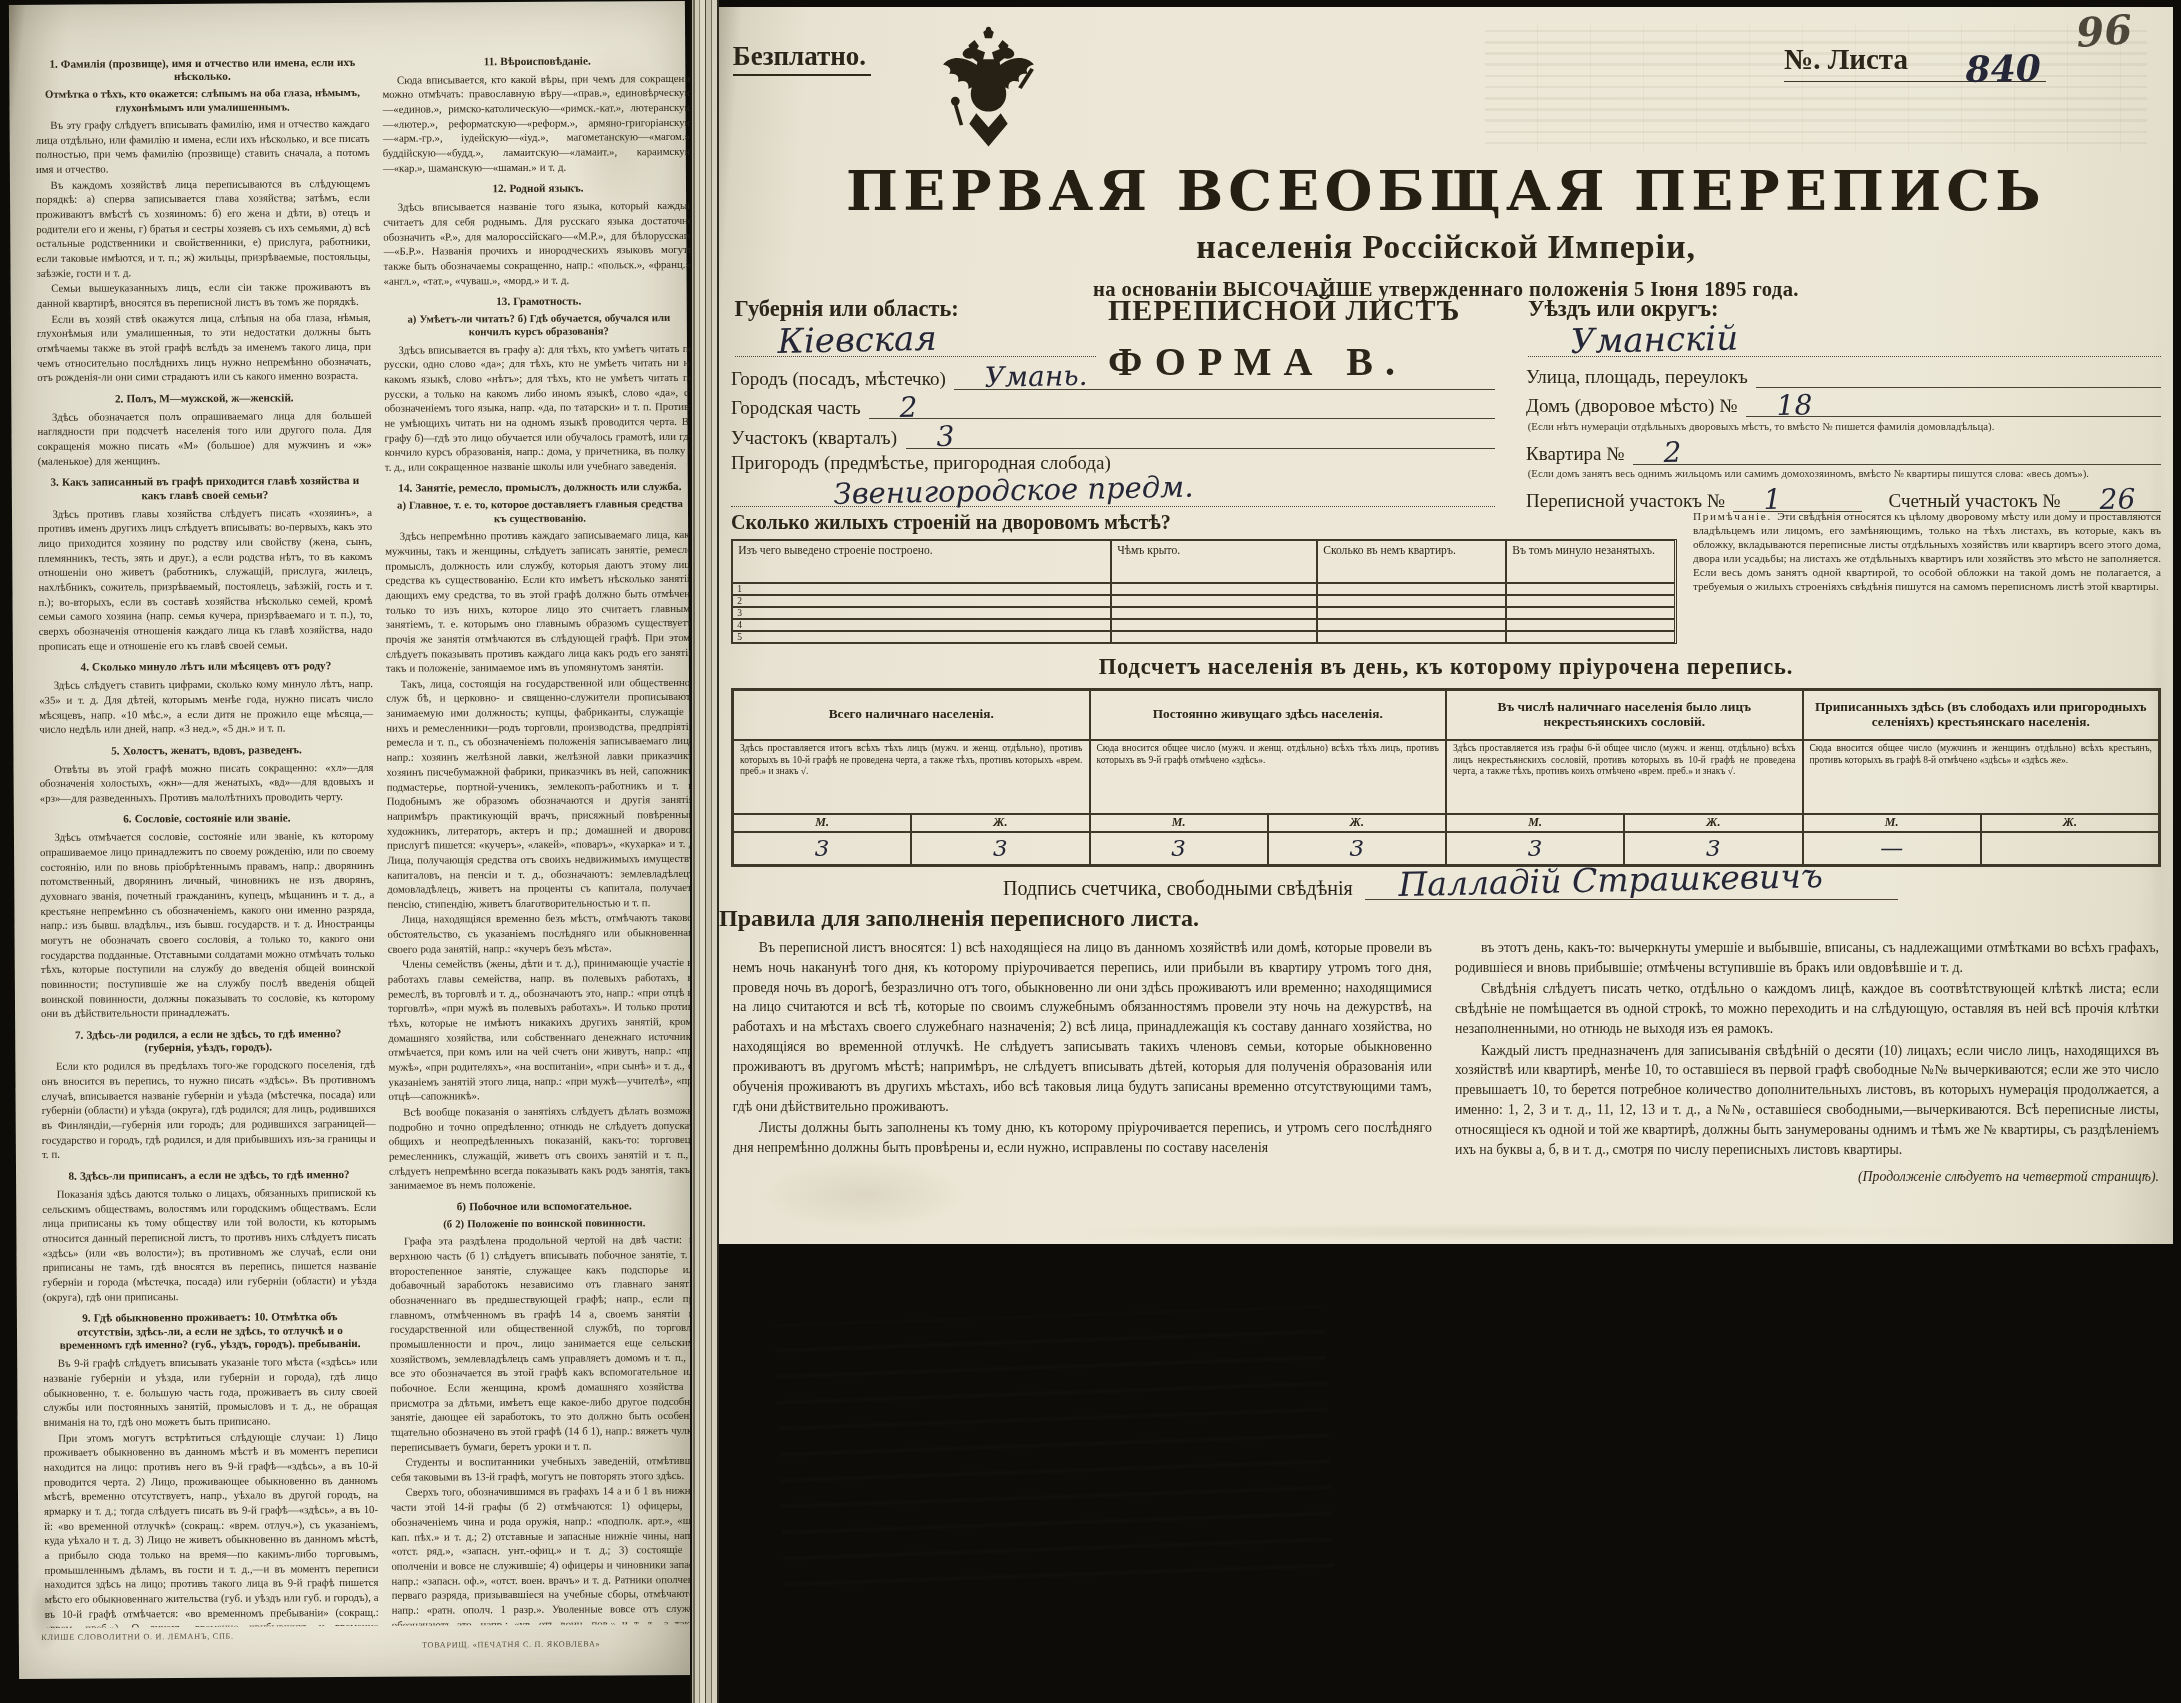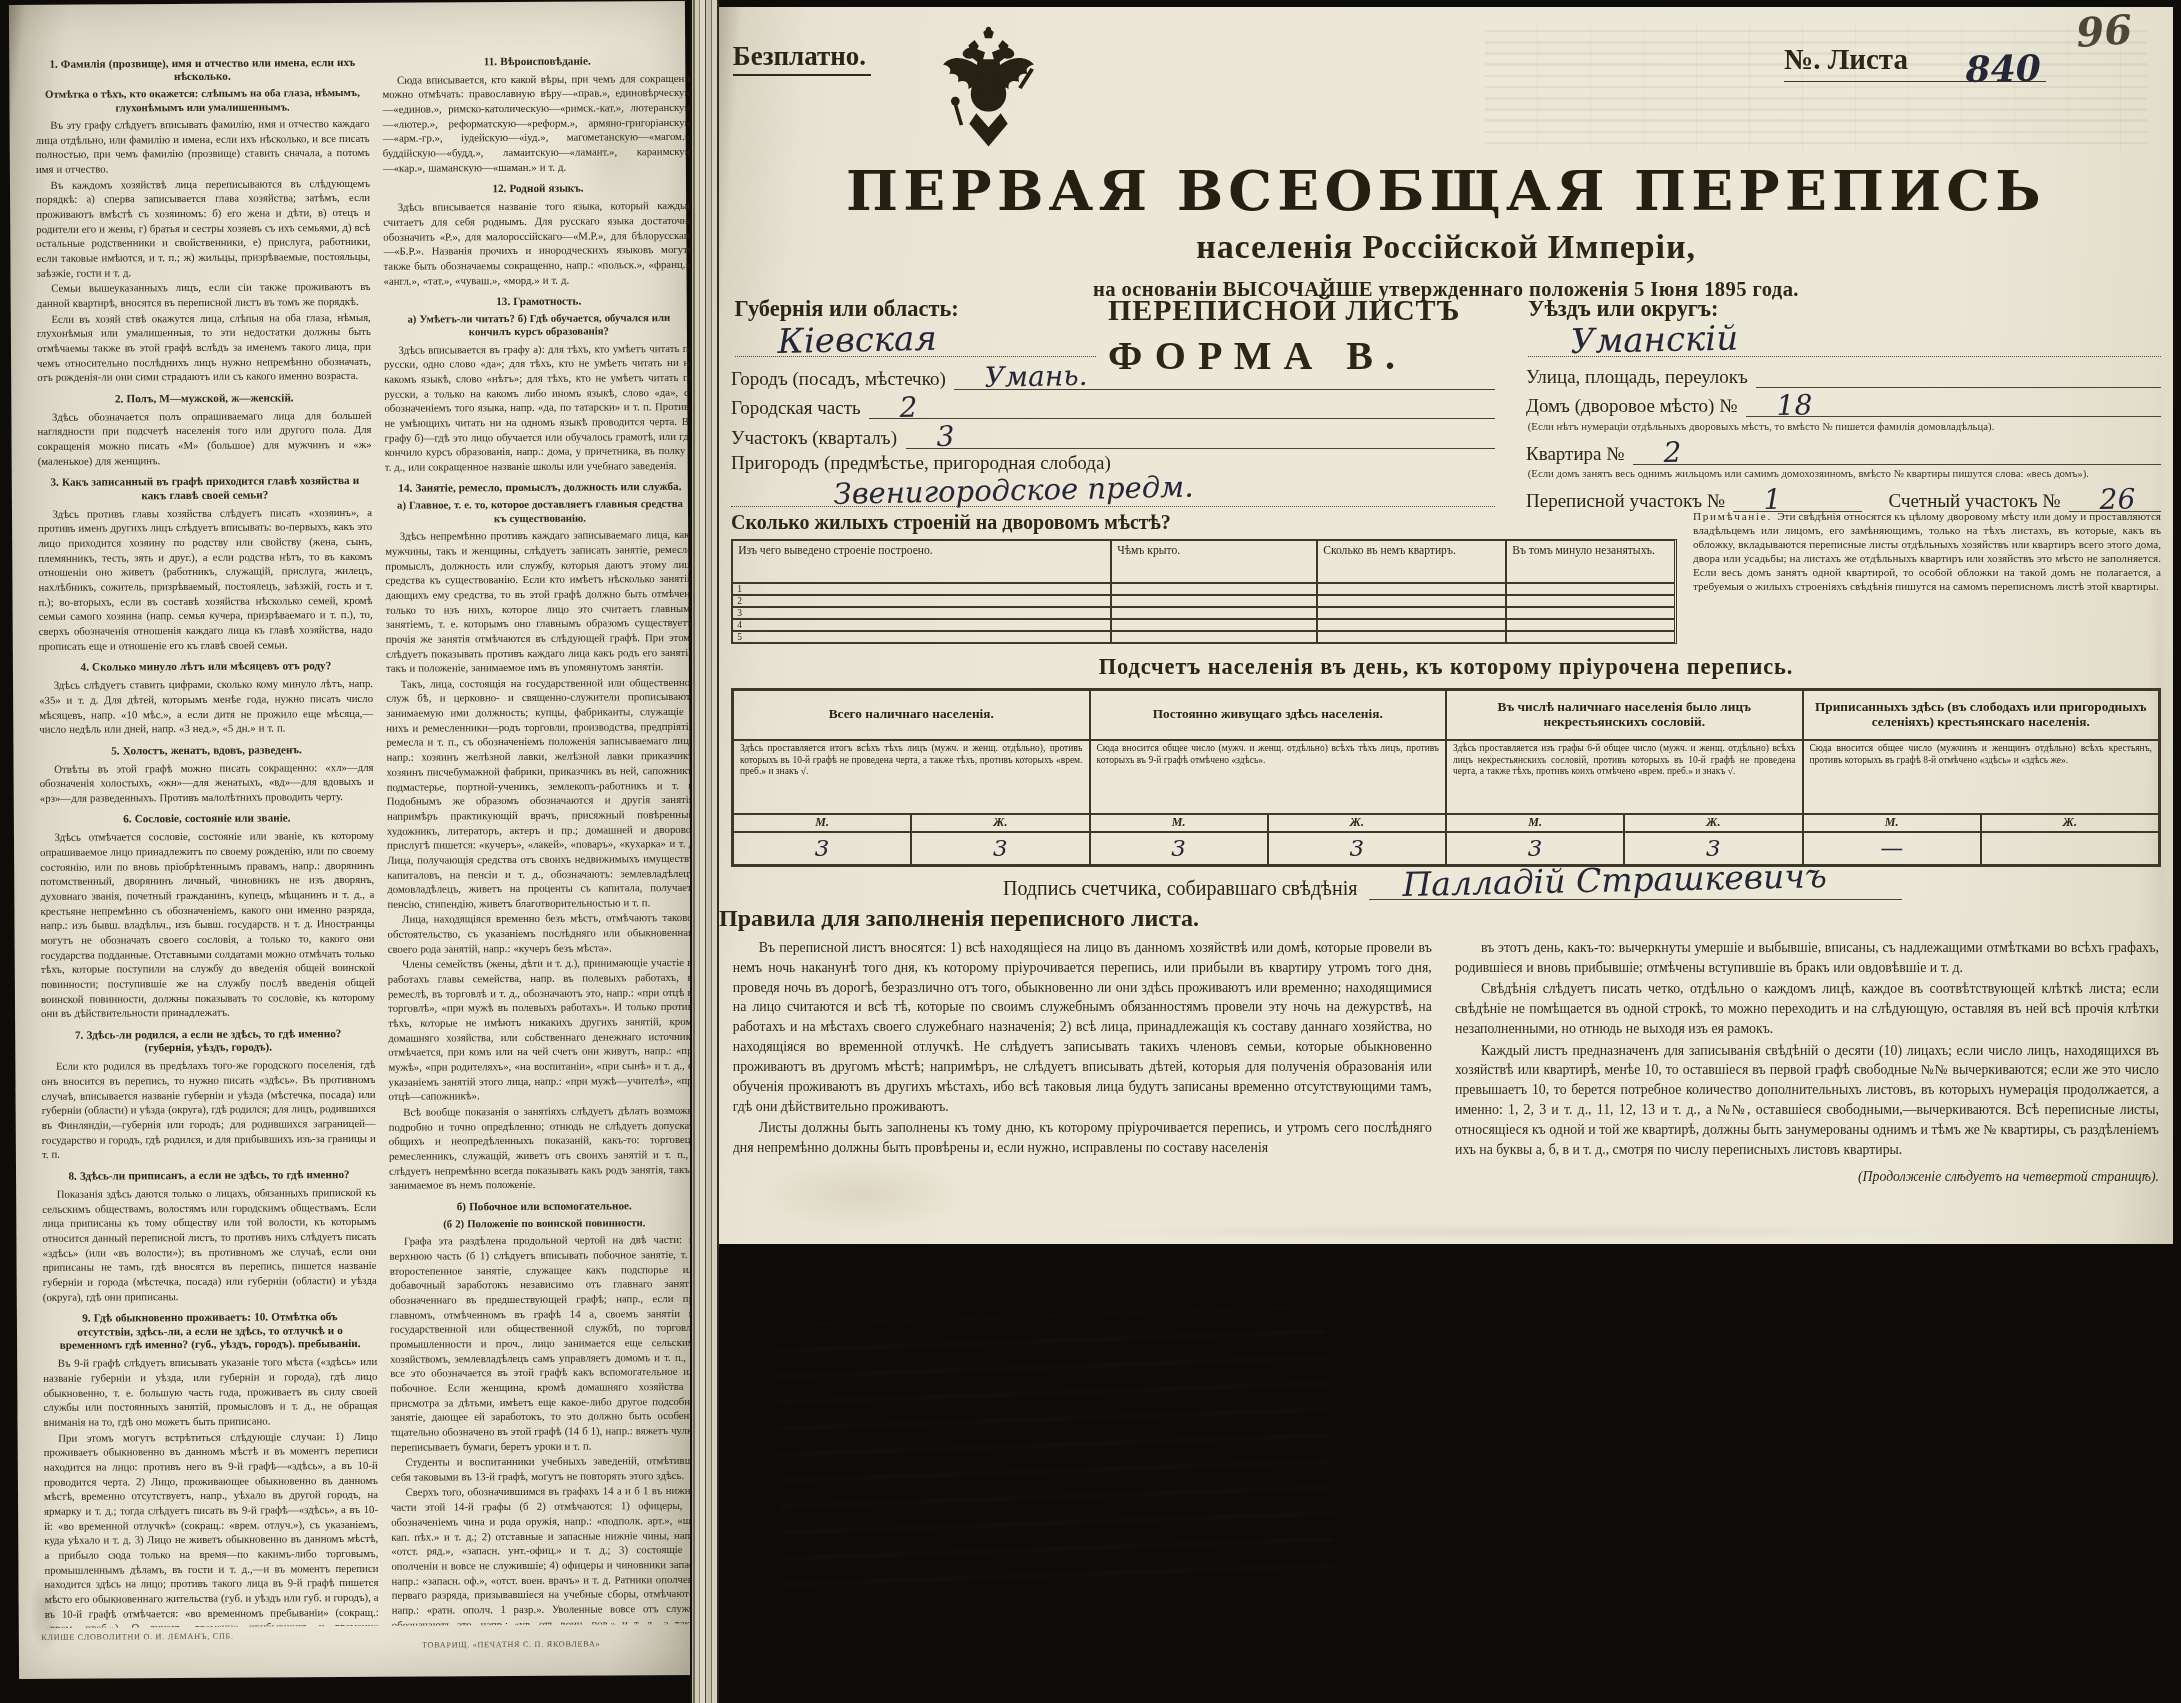--- a/index.html
+++ b/index.html
@@ -38,21 +38,21 @@
 .t1{font-size:55px;font-weight:bold;letter-spacing:5.2px;font-family:"DejaVu Serif",serif;color:#241f12}
 .t2{font-size:34px;font-weight:bold;margin-top:5.2px;letter-spacing:0.9px}
 .t3{font-size:20.6px;font-weight:bold;margin-top:12px;letter-spacing:0.4px}
 .gub{position:absolute;left:15.5px;top:289px;width:361px}
 .uezd{position:absolute;left:809px;top:289px;width:633px}
 .hdr-label{font-size:22.4px;font-weight:bold;white-space:nowrap}
 .hw-line{position:relative;height:33px;border-bottom:1.7px dotted #4a4434;margin-top:1.7px}
 .hw-line .hw{position:absolute;left:43px;bottom:-5.2px;font-size:34px;white-space:nowrap}
 .plist{position:absolute;left:389px;top:286px;width:396px;}
 .pl1{font-size:30px;font-weight:bold;letter-spacing:0.9px}
-.pl2{font-size:40px;font-weight:bold;letter-spacing:12px;margin-top:5px}
+.pl2{font-size:40px;font-weight:bold;letter-spacing:12px;margin-top:11px}
 .fields-left{position:absolute;left:12px;top:356px;width:764px}
 .fields-right{position:absolute;left:807px;top:354px;width:635px}
 .fld{display:flex;align-items:flex-end;margin-bottom:2.6px}
 .flabel{font-size:19px;white-space:nowrap;padding-right:8.6px}
 .fline{flex:1;position:relative;height:27px;border-bottom:1.7px solid #4a4434}
 .fval{position:absolute;left:31px;bottom:-5.2px;font-size:28px;white-space:nowrap}
 .fld-block-label{font-size:19px;margin-top:1.7px}
 .fline-block{position:relative;height:33px;border-bottom:1.7px dotted #4a4434;margin-bottom:3.4px}
 .fline-block .fval{left:103px;font-size:29px}
 .fnote{font-size:10.8px;line-height:1.22;color:#3a3425;margin:0 0 4.3px 1.7px;text-align:justify}
@@ -305,21 +305,21 @@
       <div class="ct-val hw">3</div>
       <div class="ct-val hw">3</div>
       <div class="ct-val hw">3</div>
       <div class="ct-val hw">3</div>
       <div class="ct-val hw">3</div>
       <div class="ct-val hw">—</div>
       <div class="ct-val hw"></div>
     </div>
 
   <div class="sig">
-    <span class="sig-label">Подпись счетчика, собиравшаго свѣдѣнія</span>
+    <span class="sig-label">Подпись счетчика, свободными свѣдѣнія</span>
     <span class="sig-line">
       <i class="hw sig-val">Палладій Страшкевичъ</i>
     </span>
   </div>
 
   <div class="rules-heading">Правила для заполненія переписного листа.</div>
   <div class="rules-col" id="rules-col1">
       <p class="rule-p">Въ переписной листъ вносятся: 1) всѣ находящіеся на лицо въ данномъ хозяйствѣ или домѣ, которые провели въ немъ ночь наканунѣ того дня, къ которому пріурочивается перепись, или прибыли въ квартиру утромъ того дня, проведя ночь въ дорогѣ, безразлично отъ того, обыкновенно ли они здѣсь проживаютъ или временно; находящимися на лицо считаются и всѣ тѣ, которые по своимъ служебнымъ обязанностямъ провели эту ночь на дежурствѣ, на работахъ и на мѣстахъ своего служебнаго назначенія; 2) всѣ лица, принадлежащія къ составу даннаго хозяйства, но находящіяся во временной отлучкѣ. Не слѣдуетъ записывать такихъ членовъ семьи, которые обыкновенно проживаютъ въ другомъ мѣстѣ; напримѣръ, не слѣдуетъ вписывать дѣтей, которыя для полученія образованія или обученія проживаютъ въ другихъ мѣстахъ, ибо всѣ таковыя лица будутъ записаны временно отсутствующими тамъ, гдѣ они дѣйствительно проживаютъ.</p>
       <p class="rule-p">Листы должны быть заполнены къ тому дню, къ которому пріурочивается перепись, и утромъ сего послѣдняго дня непремѣнно должны быть провѣрены и, если нужно, исправлены по составу населенія</p>
     </div>

